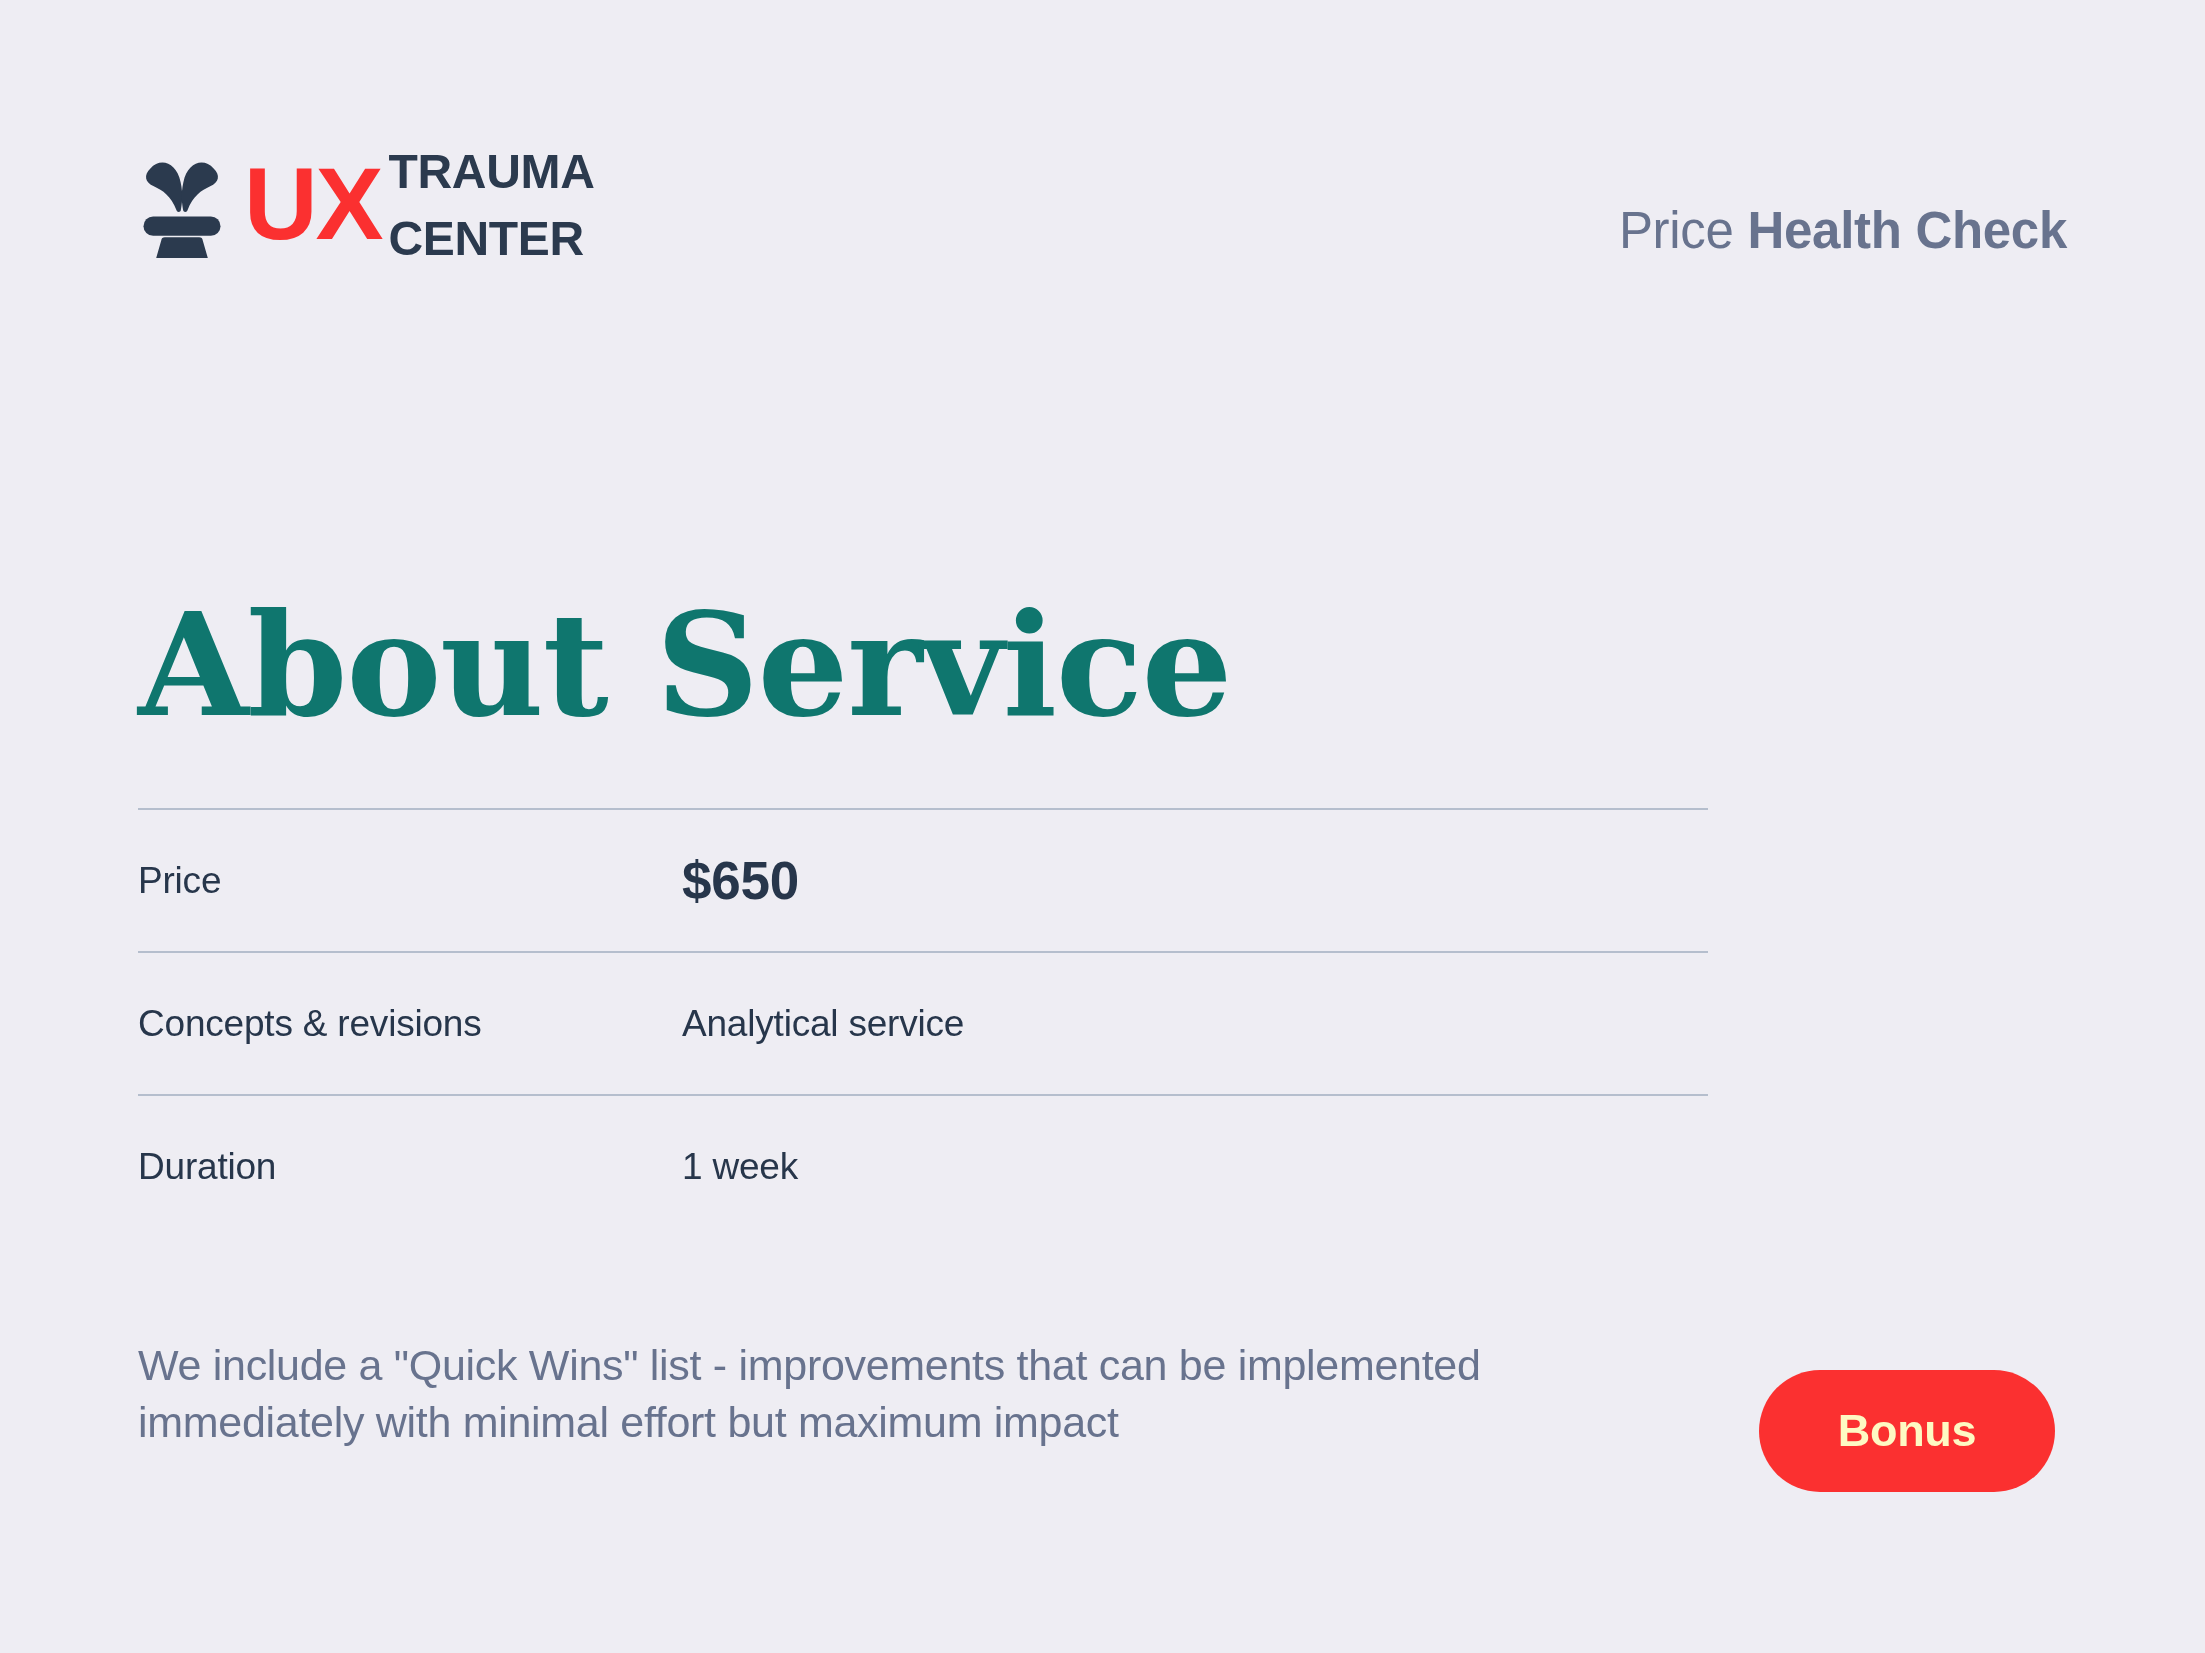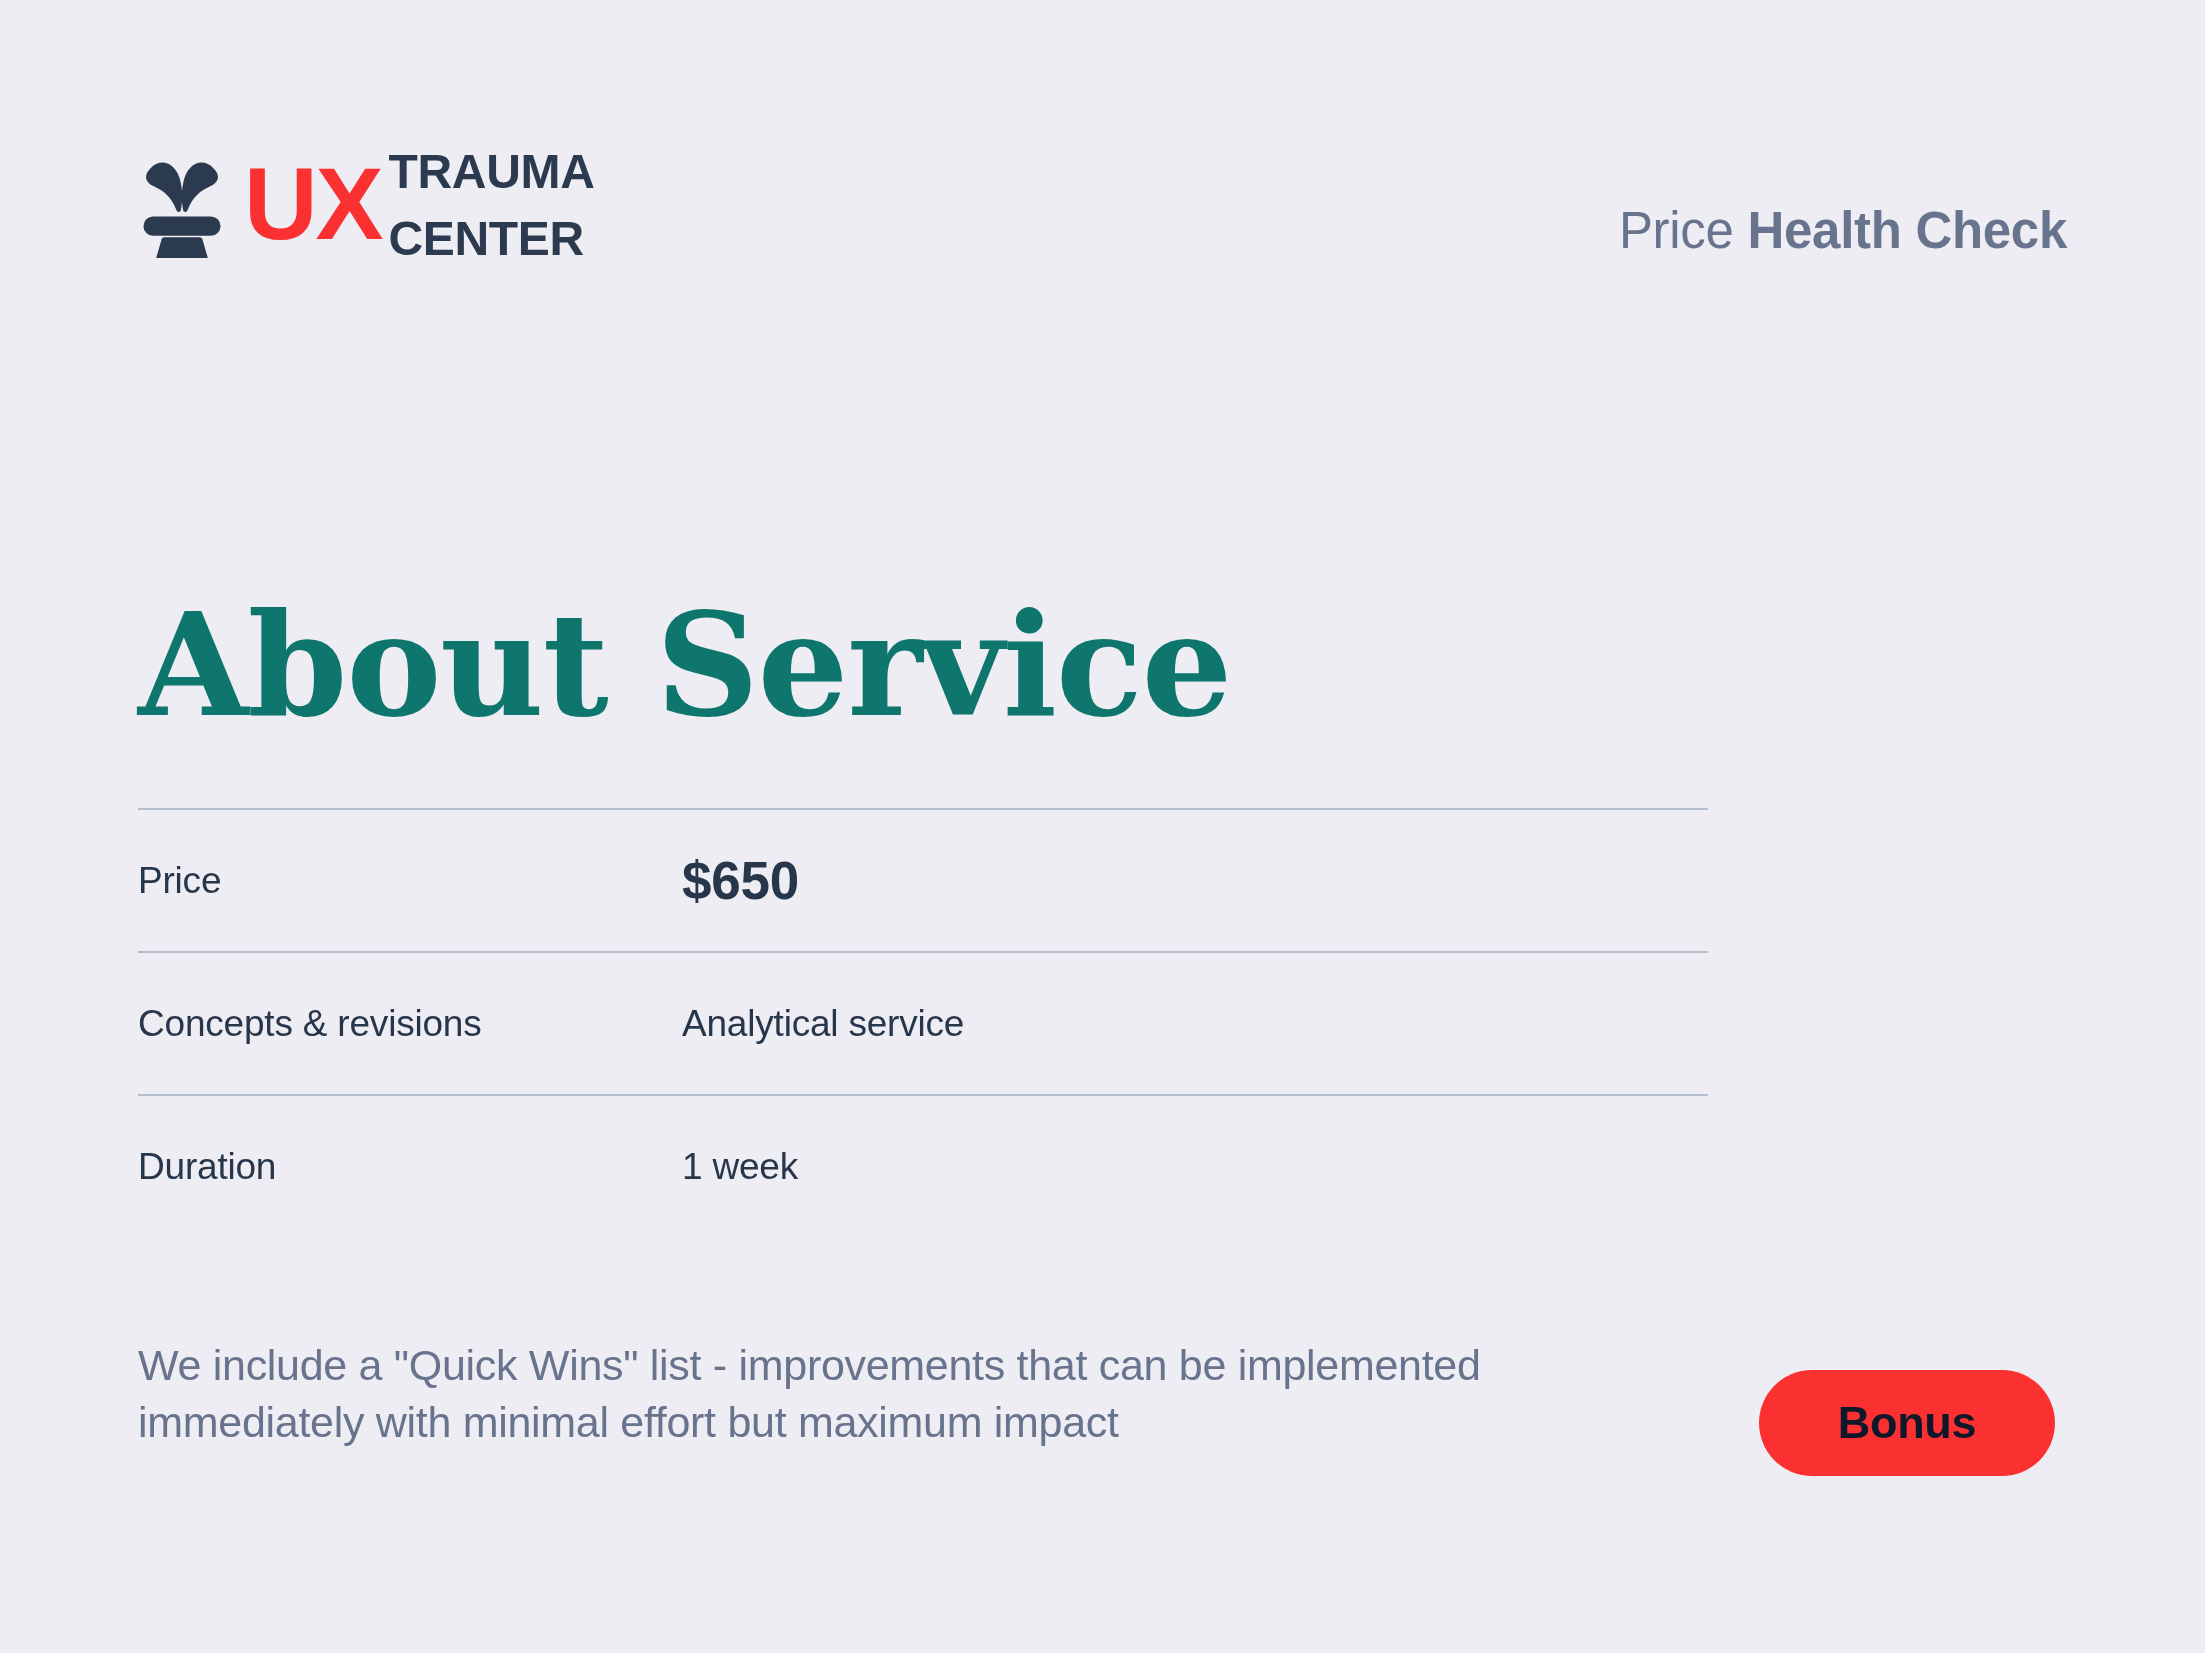--- a/index.html
+++ b/index.html
@@ -140,25 +140,25 @@
     color: #68738E;
     letter-spacing: -0.3px;
   }
 
   
   .bonus-button {
     position: absolute;
     left: 1759px;
     top: 1370px;
     width: 296px;
-    height: 106px;
+    height: 122px;
     background: #FB3030;
     border-radius: 65px;
     border: none;
-    color: #0f172a;
+    color: #fef9c3;
     font-family: "Liberation Sans", sans-serif;
     font-size: 45px;
     font-weight: bold;
     letter-spacing: -0.3px;
     cursor: pointer;
     display: flex;
     align-items: center;
     justify-content: center;
     padding: 0;
   }

